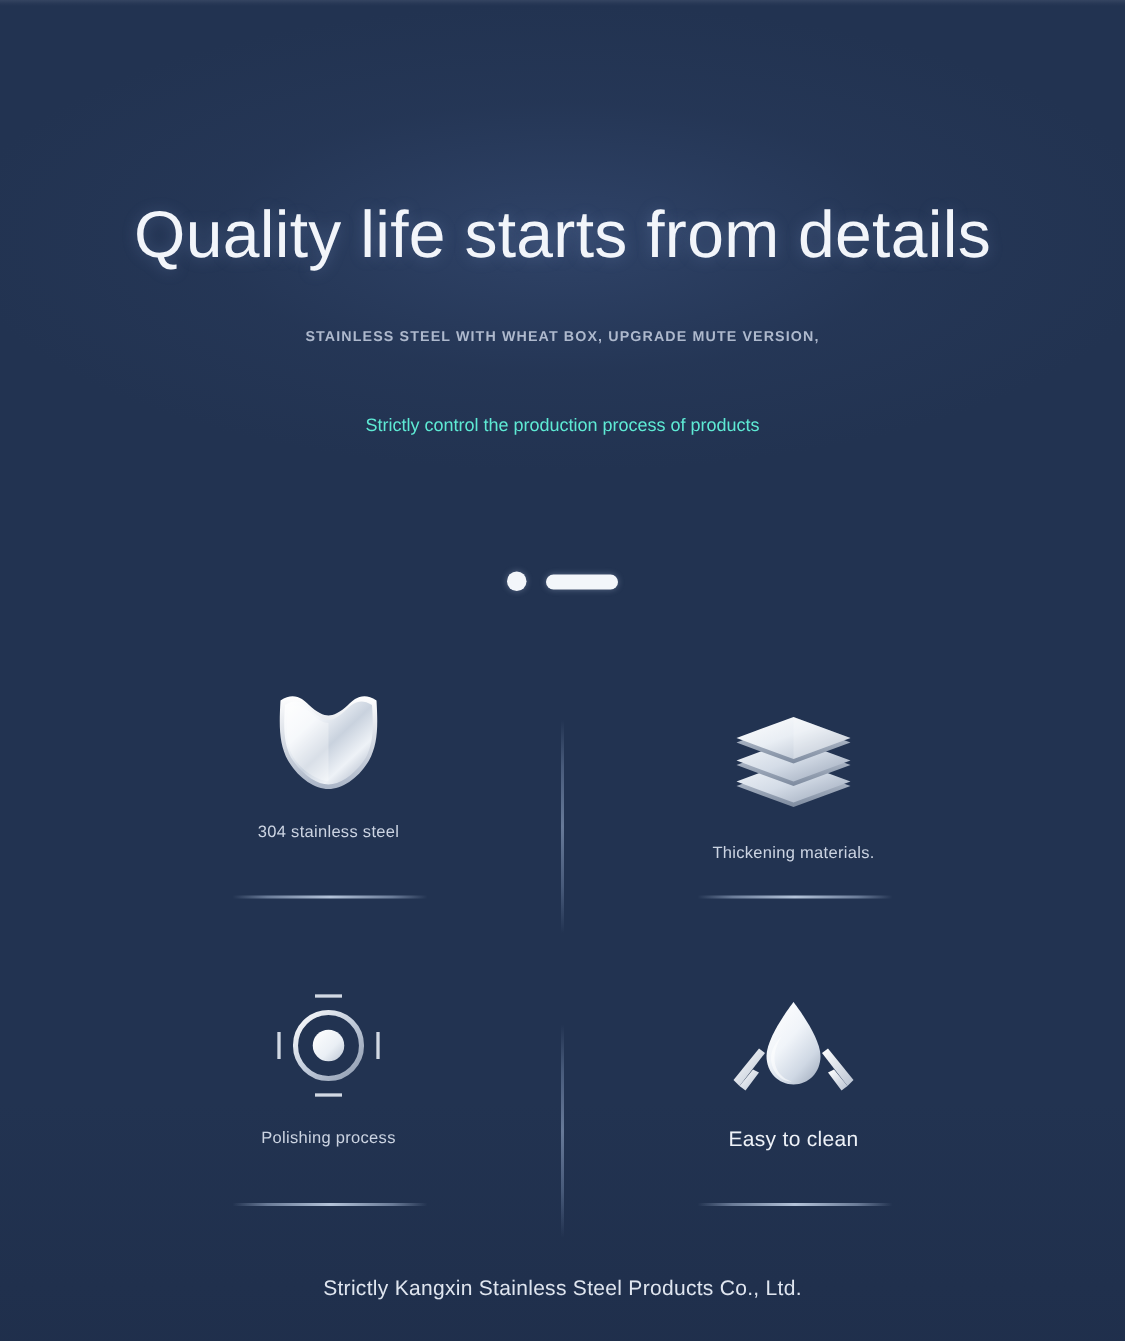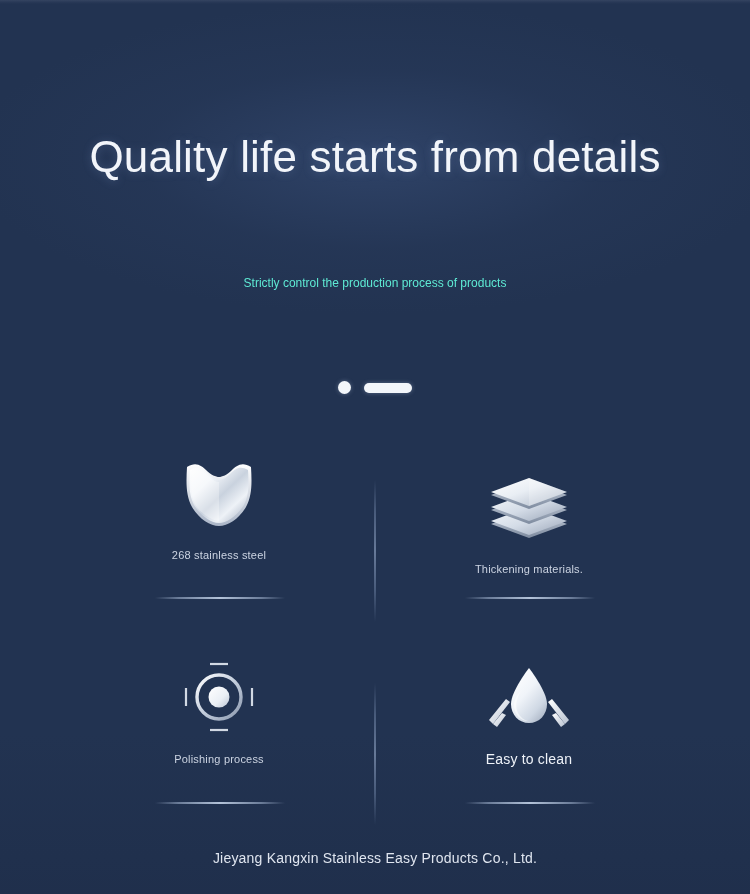--- a/index.html
+++ b/index.html
@@ -156,20 +156,21 @@
 <body>
 
 <div class="page">
   <div class="top-edge"></div>
 
   <div class="inner">
 
     <div class="headline">Quality life starts from details</div>
 
     <div class="subhead">
+      <div>STAINLESS STEEL WITH WHEAT BOX, UPGRADE MUTE VERSION,</div>
     </div>
 
     <div class="tagline">Strictly control the production process of products</div>
 
     <div class="indicator">
       <span class="ind-dot"></span>
       <span class="ind-bar"></span>
     </div>
 
     <div class="grid">
@@ -196,21 +197,21 @@
               <linearGradient id="gShieldRim" x1="0" y1="0" x2="0" y2="1">
                 <stop offset="0%" stop-color="#ffffff"></stop>
                 <stop offset="100%" stop-color="#aab5c7"></stop>
               </linearGradient>
             </defs>
             <path d="M5 9 C14 3 20 8 24 12 C29 17 34 19 37 19 C40 19 45 17 50 12 C54 8 60 3 69 9 C70 26 70 38 64 49 C57 61 46 68 37 68 C28 68 17 61 10 49 C4 38 4 26 5 9 Z" fill="url(#gShieldRim)"></path>
             <path d="M8 12 C16 7 21 11 25 15 C30 20 34 22 37 22 C40 22 44 20 49 15 C53 11 58 7 66 12 C67 27 67 37 62 47 C55 58 45 65 37 65 C29 65 19 58 12 47 C7 37 7 27 8 12 Z" fill="url(#gShield)"></path>
             <path d="M10 14 C17 10 22 14 26 18 C30 22 34 24 37 24 L37 63 C29 62 19 56 13 46 C8.5 37 8.6 27 10 14 Z" fill="#ffffff" opacity=".30"></path>
           </svg>
         </div>
-        <div class="cap">268 stainless steel</div>
+        <div class="cap">304 stainless steel</div>
       </div>
 
       <div class="cell cell-tr">
         <div class="icon-wrap">
           <svg width="82" height="70" viewBox="0 0 82 70" aria-hidden="true">
             <defs>
               <linearGradient id="gPlateA" x1="0" y1="0" x2="1" y2="1">
                 <stop offset="0%" stop-color="#ffffff"></stop>
                 <stop offset="45%" stop-color="#e9eef4"></stop>
                 <stop offset="100%" stop-color="#aab5c6"></stop>
@@ -300,16 +301,16 @@
               <line x1="6" y1="30" x2="6" y2="48"></line>
               <line x1="72" y1="30" x2="72" y2="48"></line>
             </g>
           </svg>
         </div>
         <div class="cap">Polishing process</div>
       </div>
 
     </div>
 
-    <div class="footer">Jieyang Kangxin Stainless Easy Products Co., Ltd.</div>
+    <div class="footer">Strictly Kangxin Stainless Steel Products Co., Ltd.</div>
 
   </div>
 </div>
 
 </body></html>

